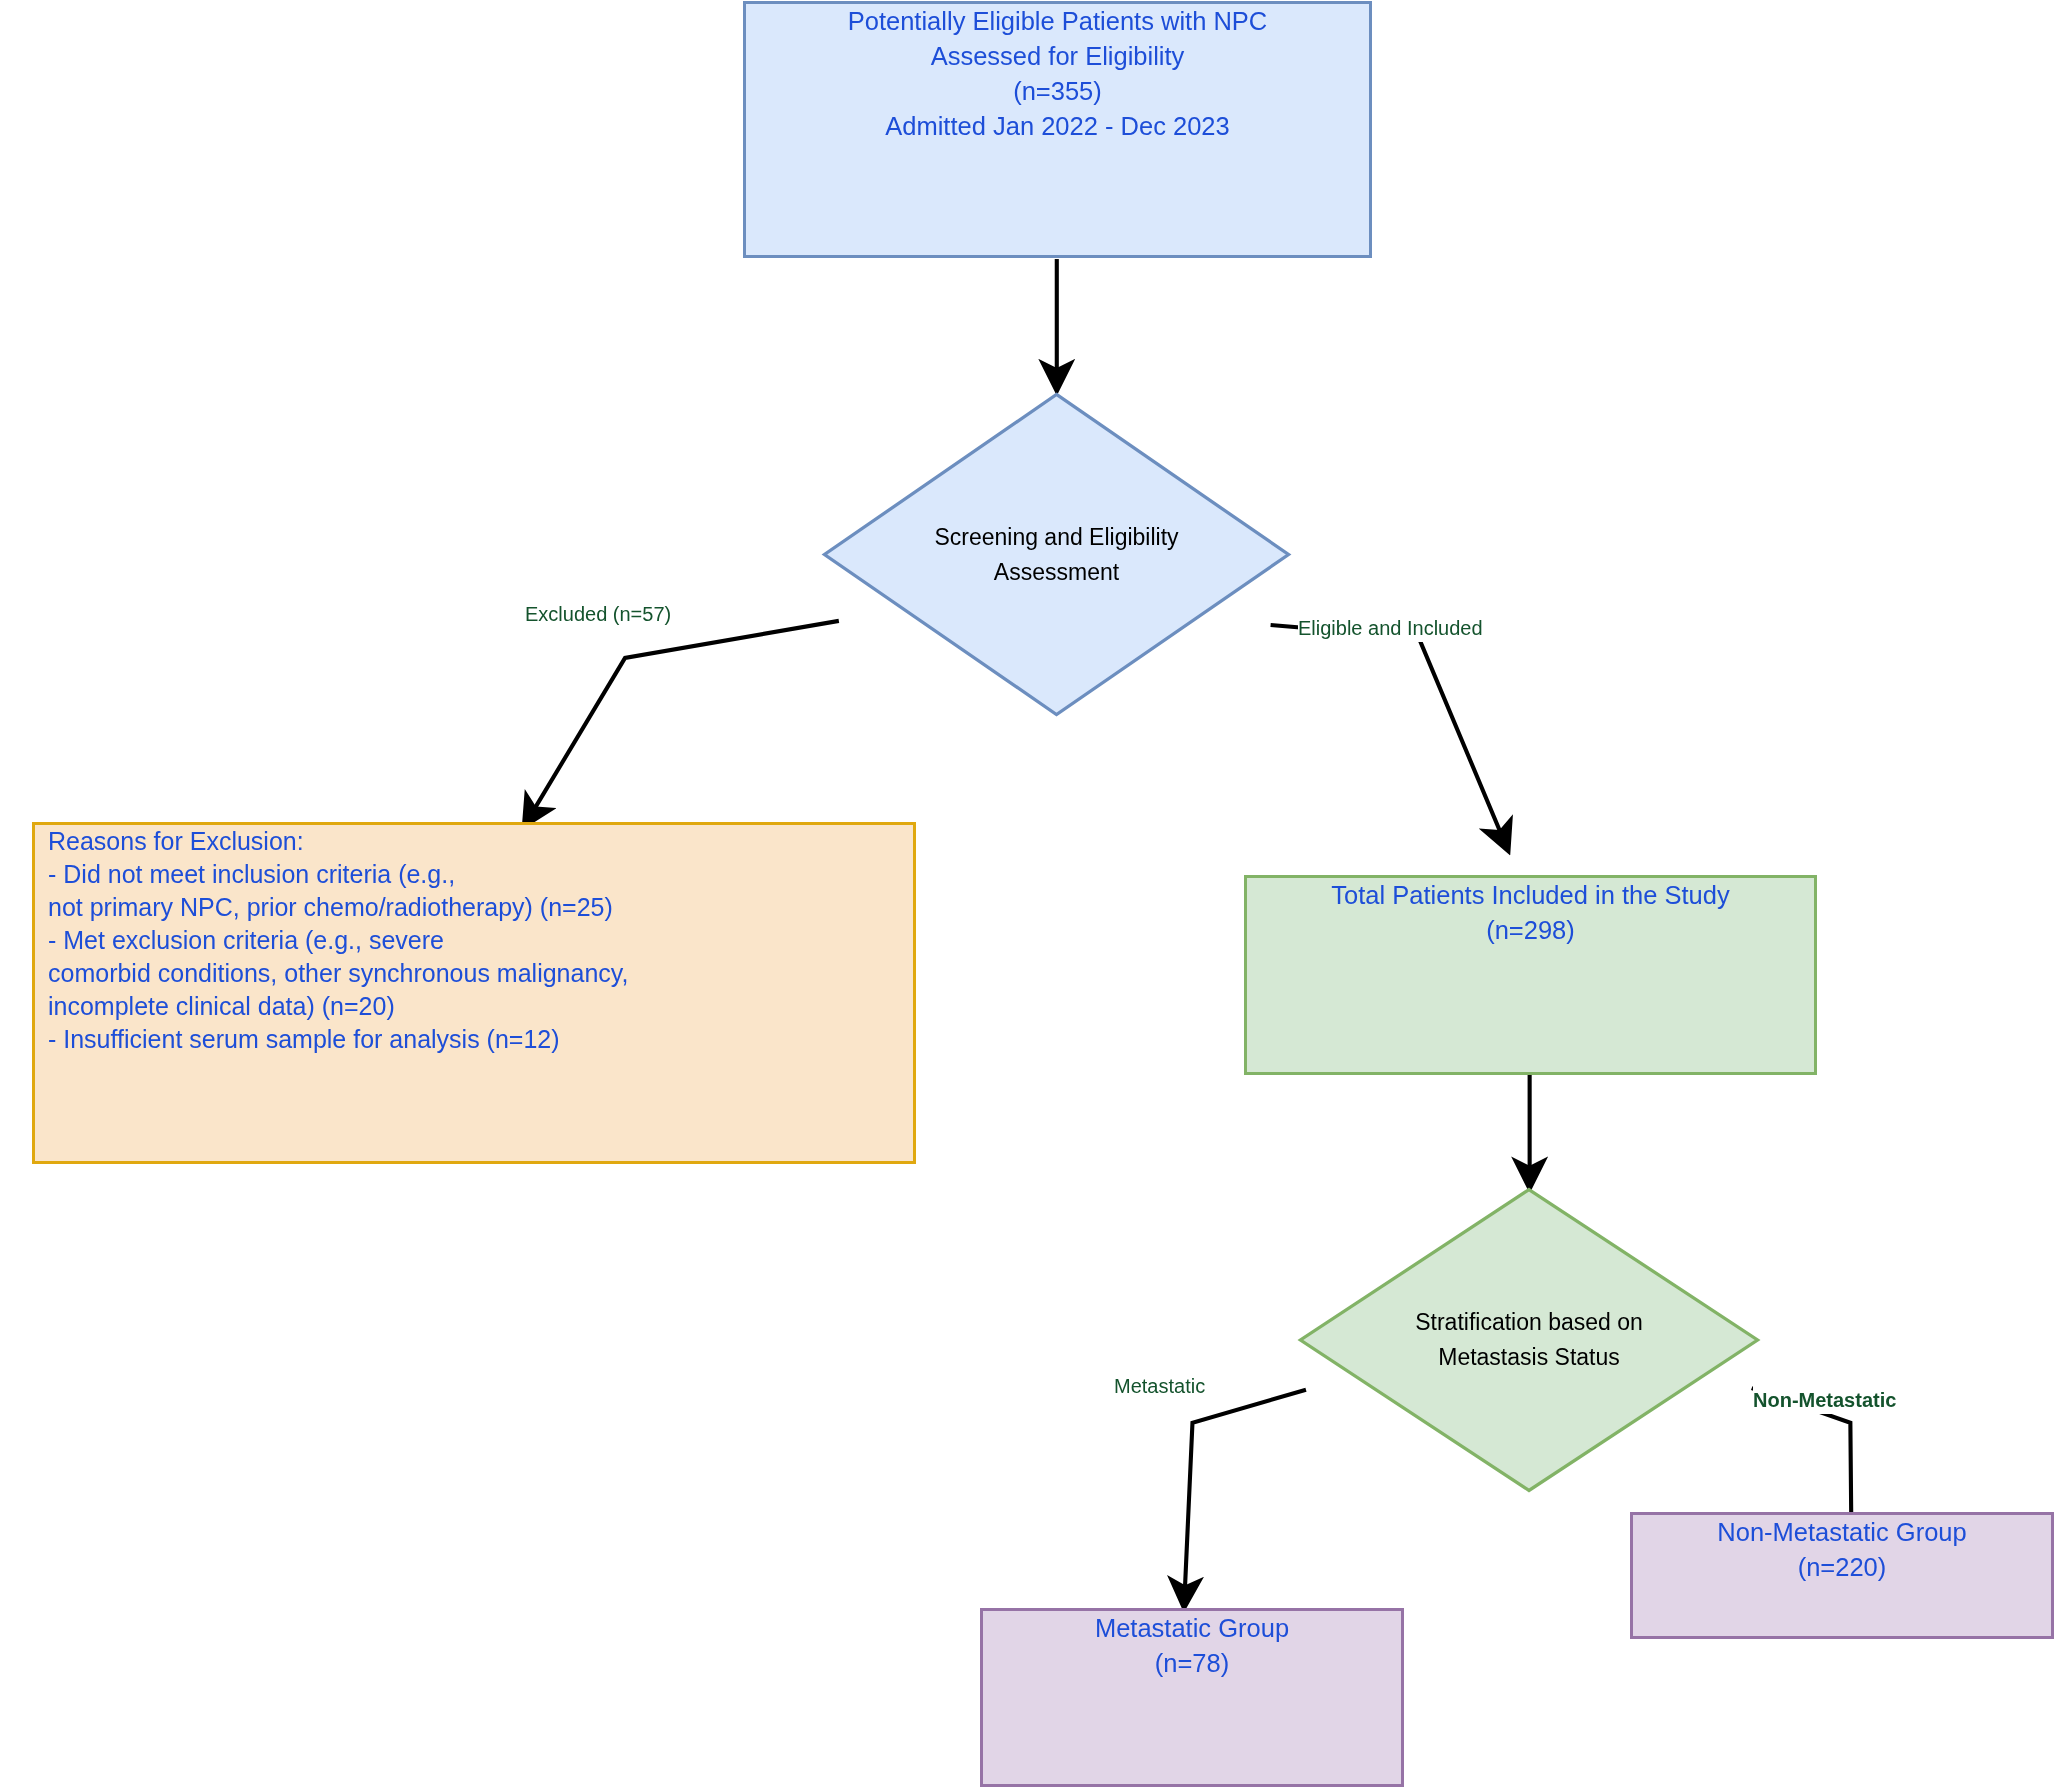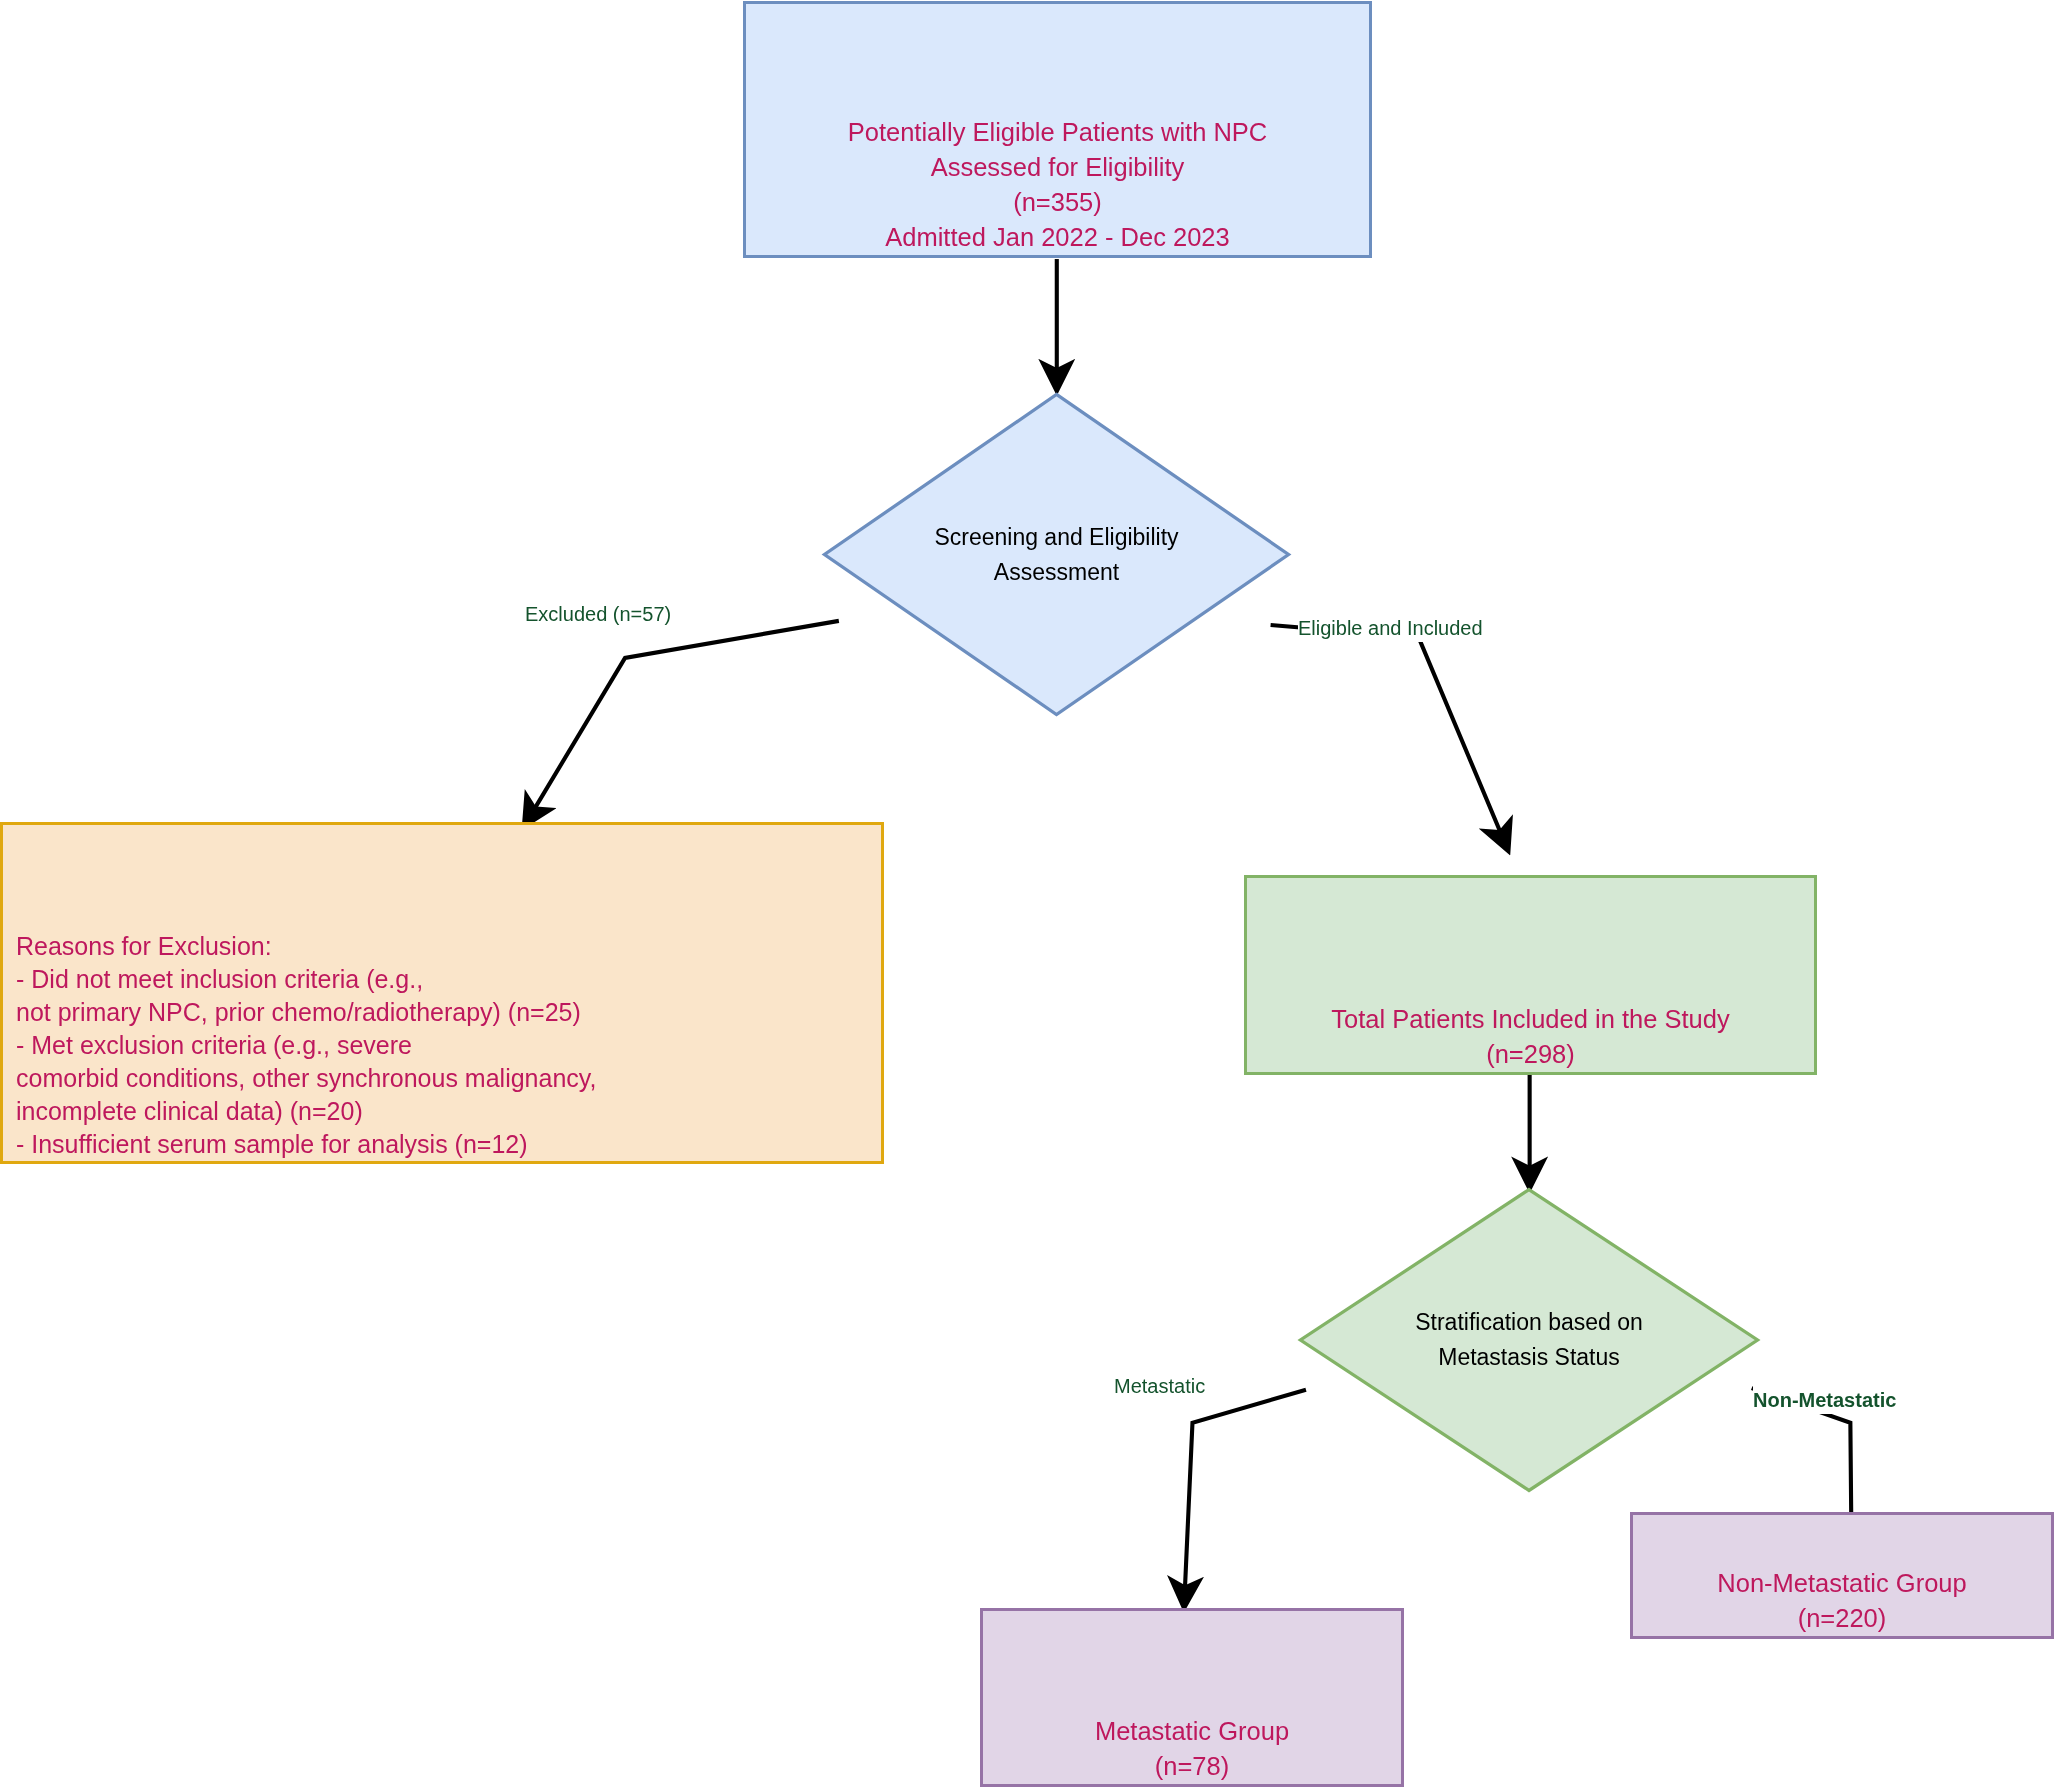--- a/index.html
+++ b/index.html
@@ -22,36 +22,36 @@
     left: 0;
     top: 0;
     width: 2056px;
     height: 1787px;
     pointer-events: none;
   }
   .node {
     position: absolute;
     box-sizing: border-box;
     display: flex;
-    align-items: flex-end;
+    align-items: flex-start;
     justify-content: center;
     text-align: center;
-    color: #be185d;
+    color: #1d4ed8;
     font-size: 25.5px;
     line-height: 35px;
     white-space: pre-line;
   }
   .node.rect {
     border-style: solid;
     border-width: 3.3px;
   }
   .node.blue   { background: #dae8fc; border-color: #6c8ebf; }
   .node.green  { background: #d5e8d4; border-color: #82b366; margin-top: 24px; }
   .node.purple { background: #e1d5e7; border-color: #9673a6; }
-  .node.orange { background: #fae5ca; border-color: #e0a80f; }
+  .node.orange { background: #fae5ca; border-color: #e0a80f; margin-left: 32px; }
 
   .node.orange .body {
     text-align: left;
     width: 100%;
     padding-left: 13px;
     box-sizing: border-box;
   }
 
   .diamond {
     position: absolute;

